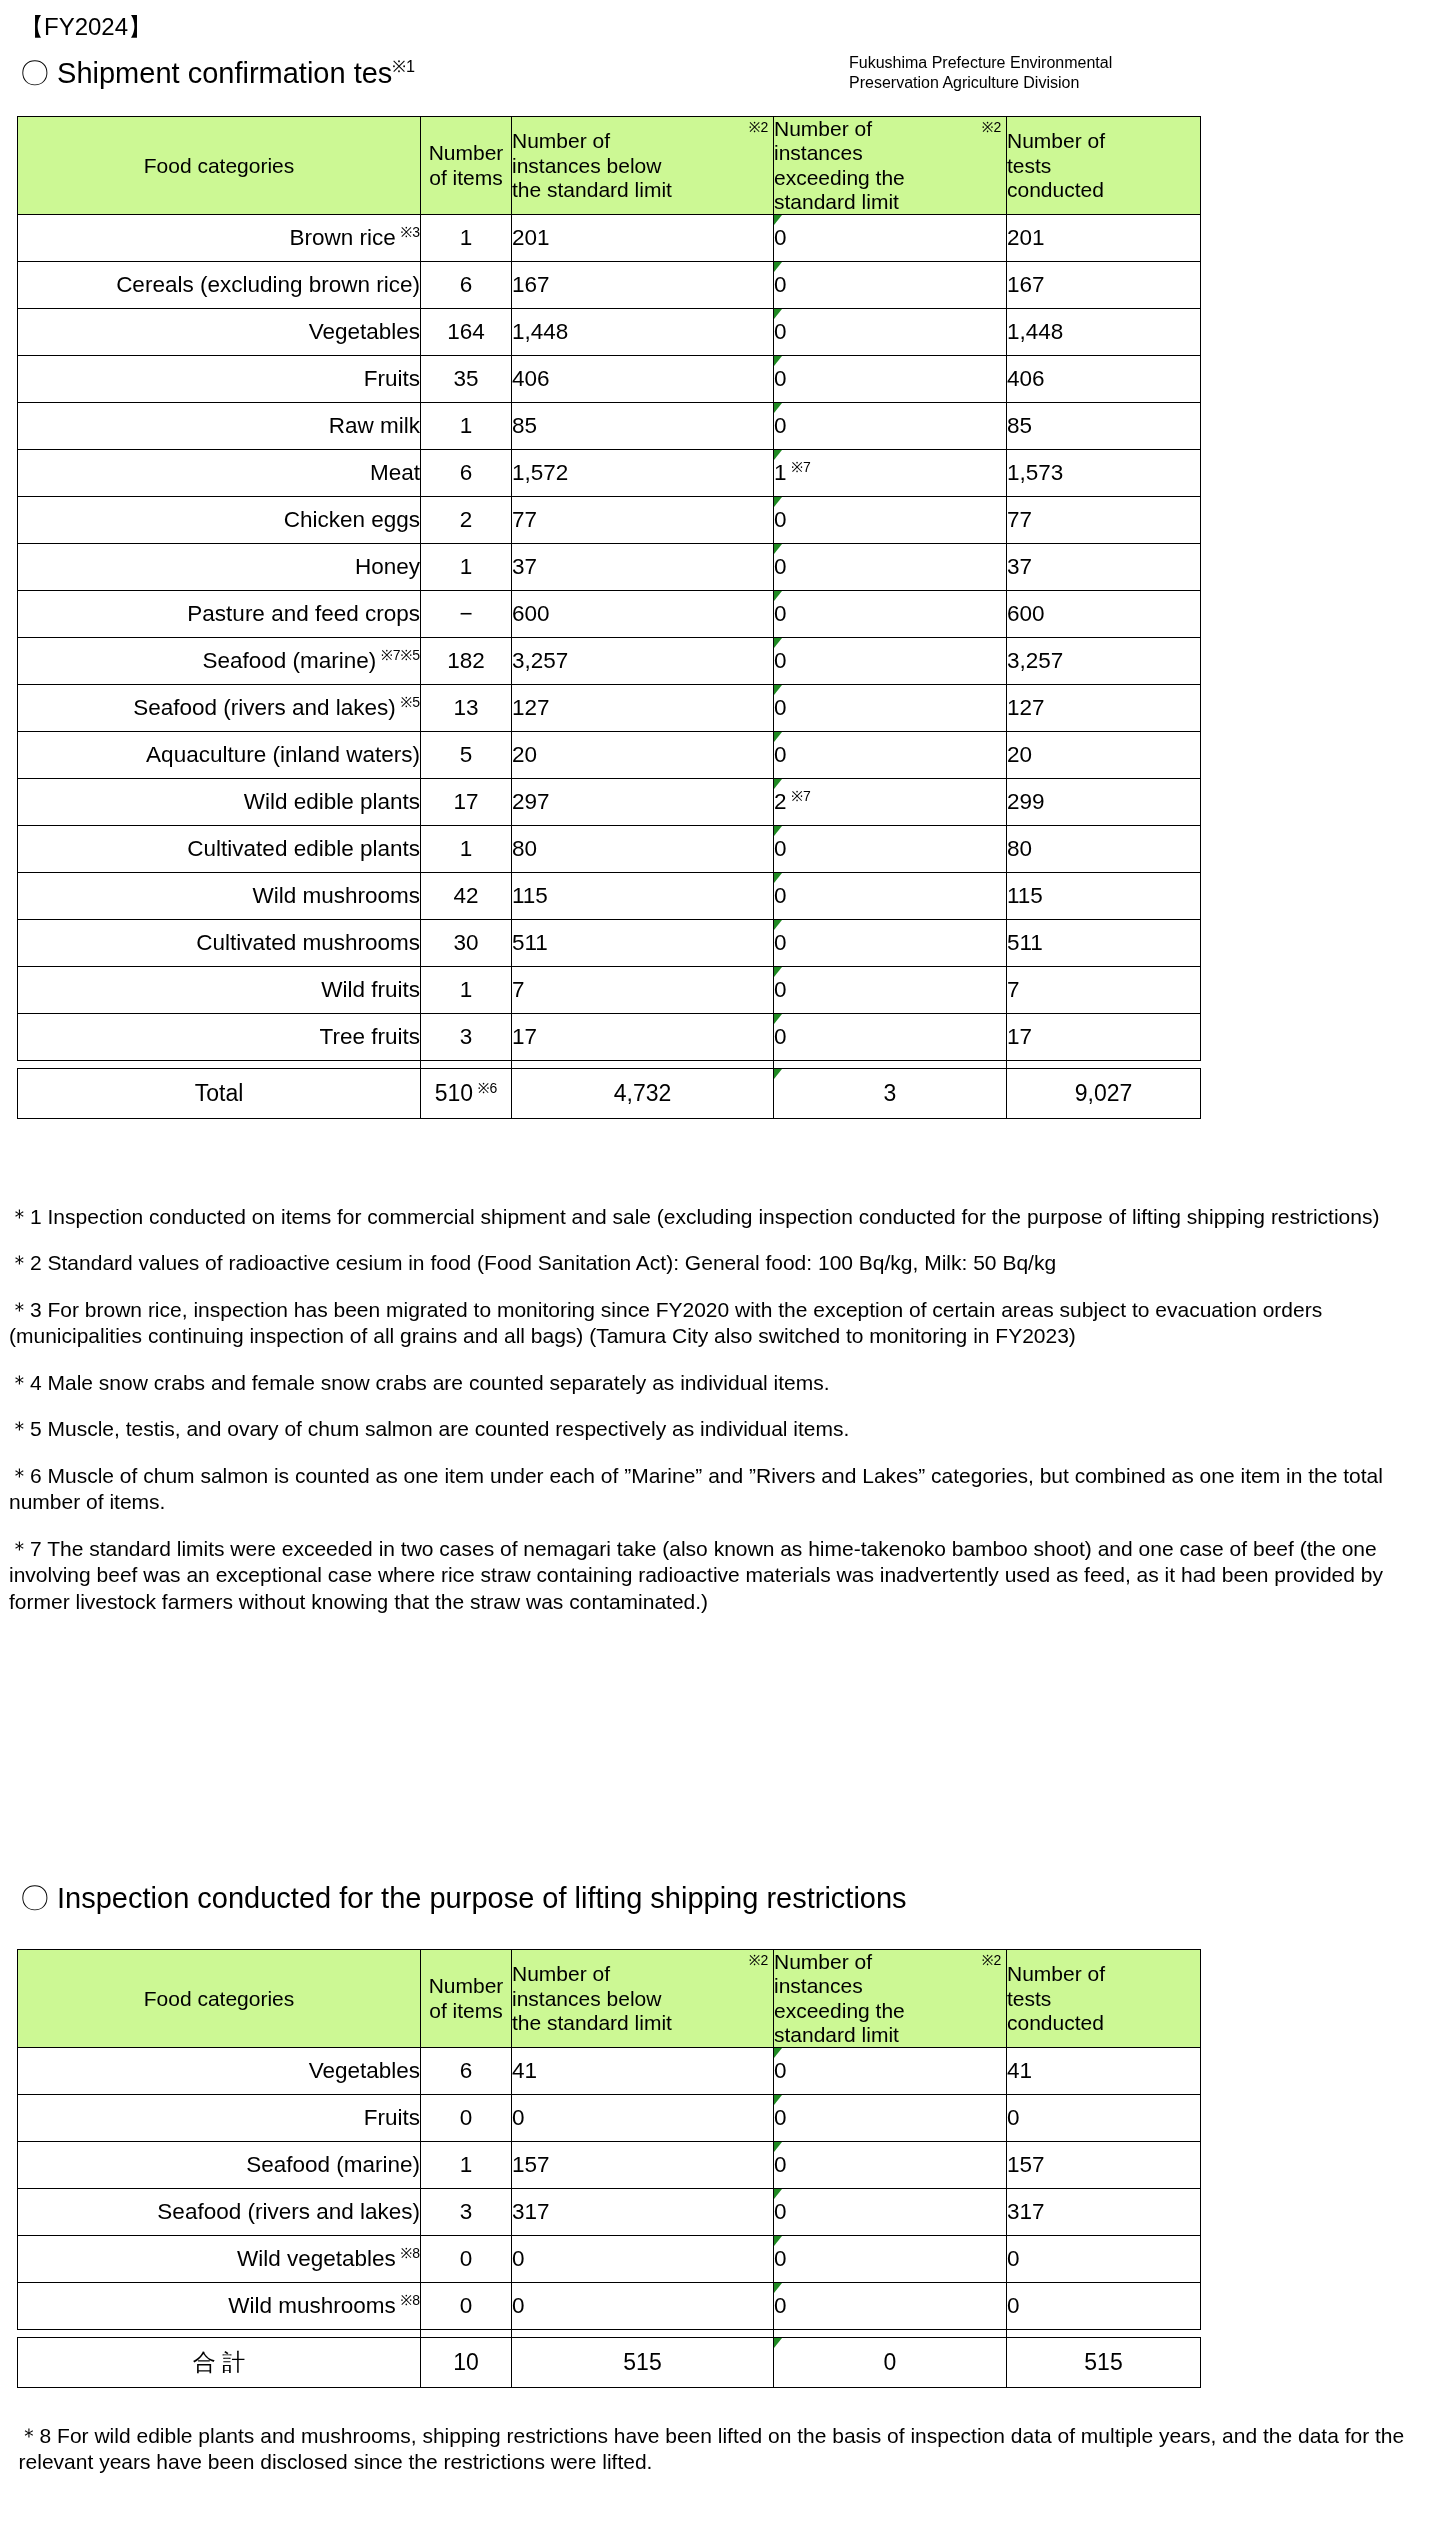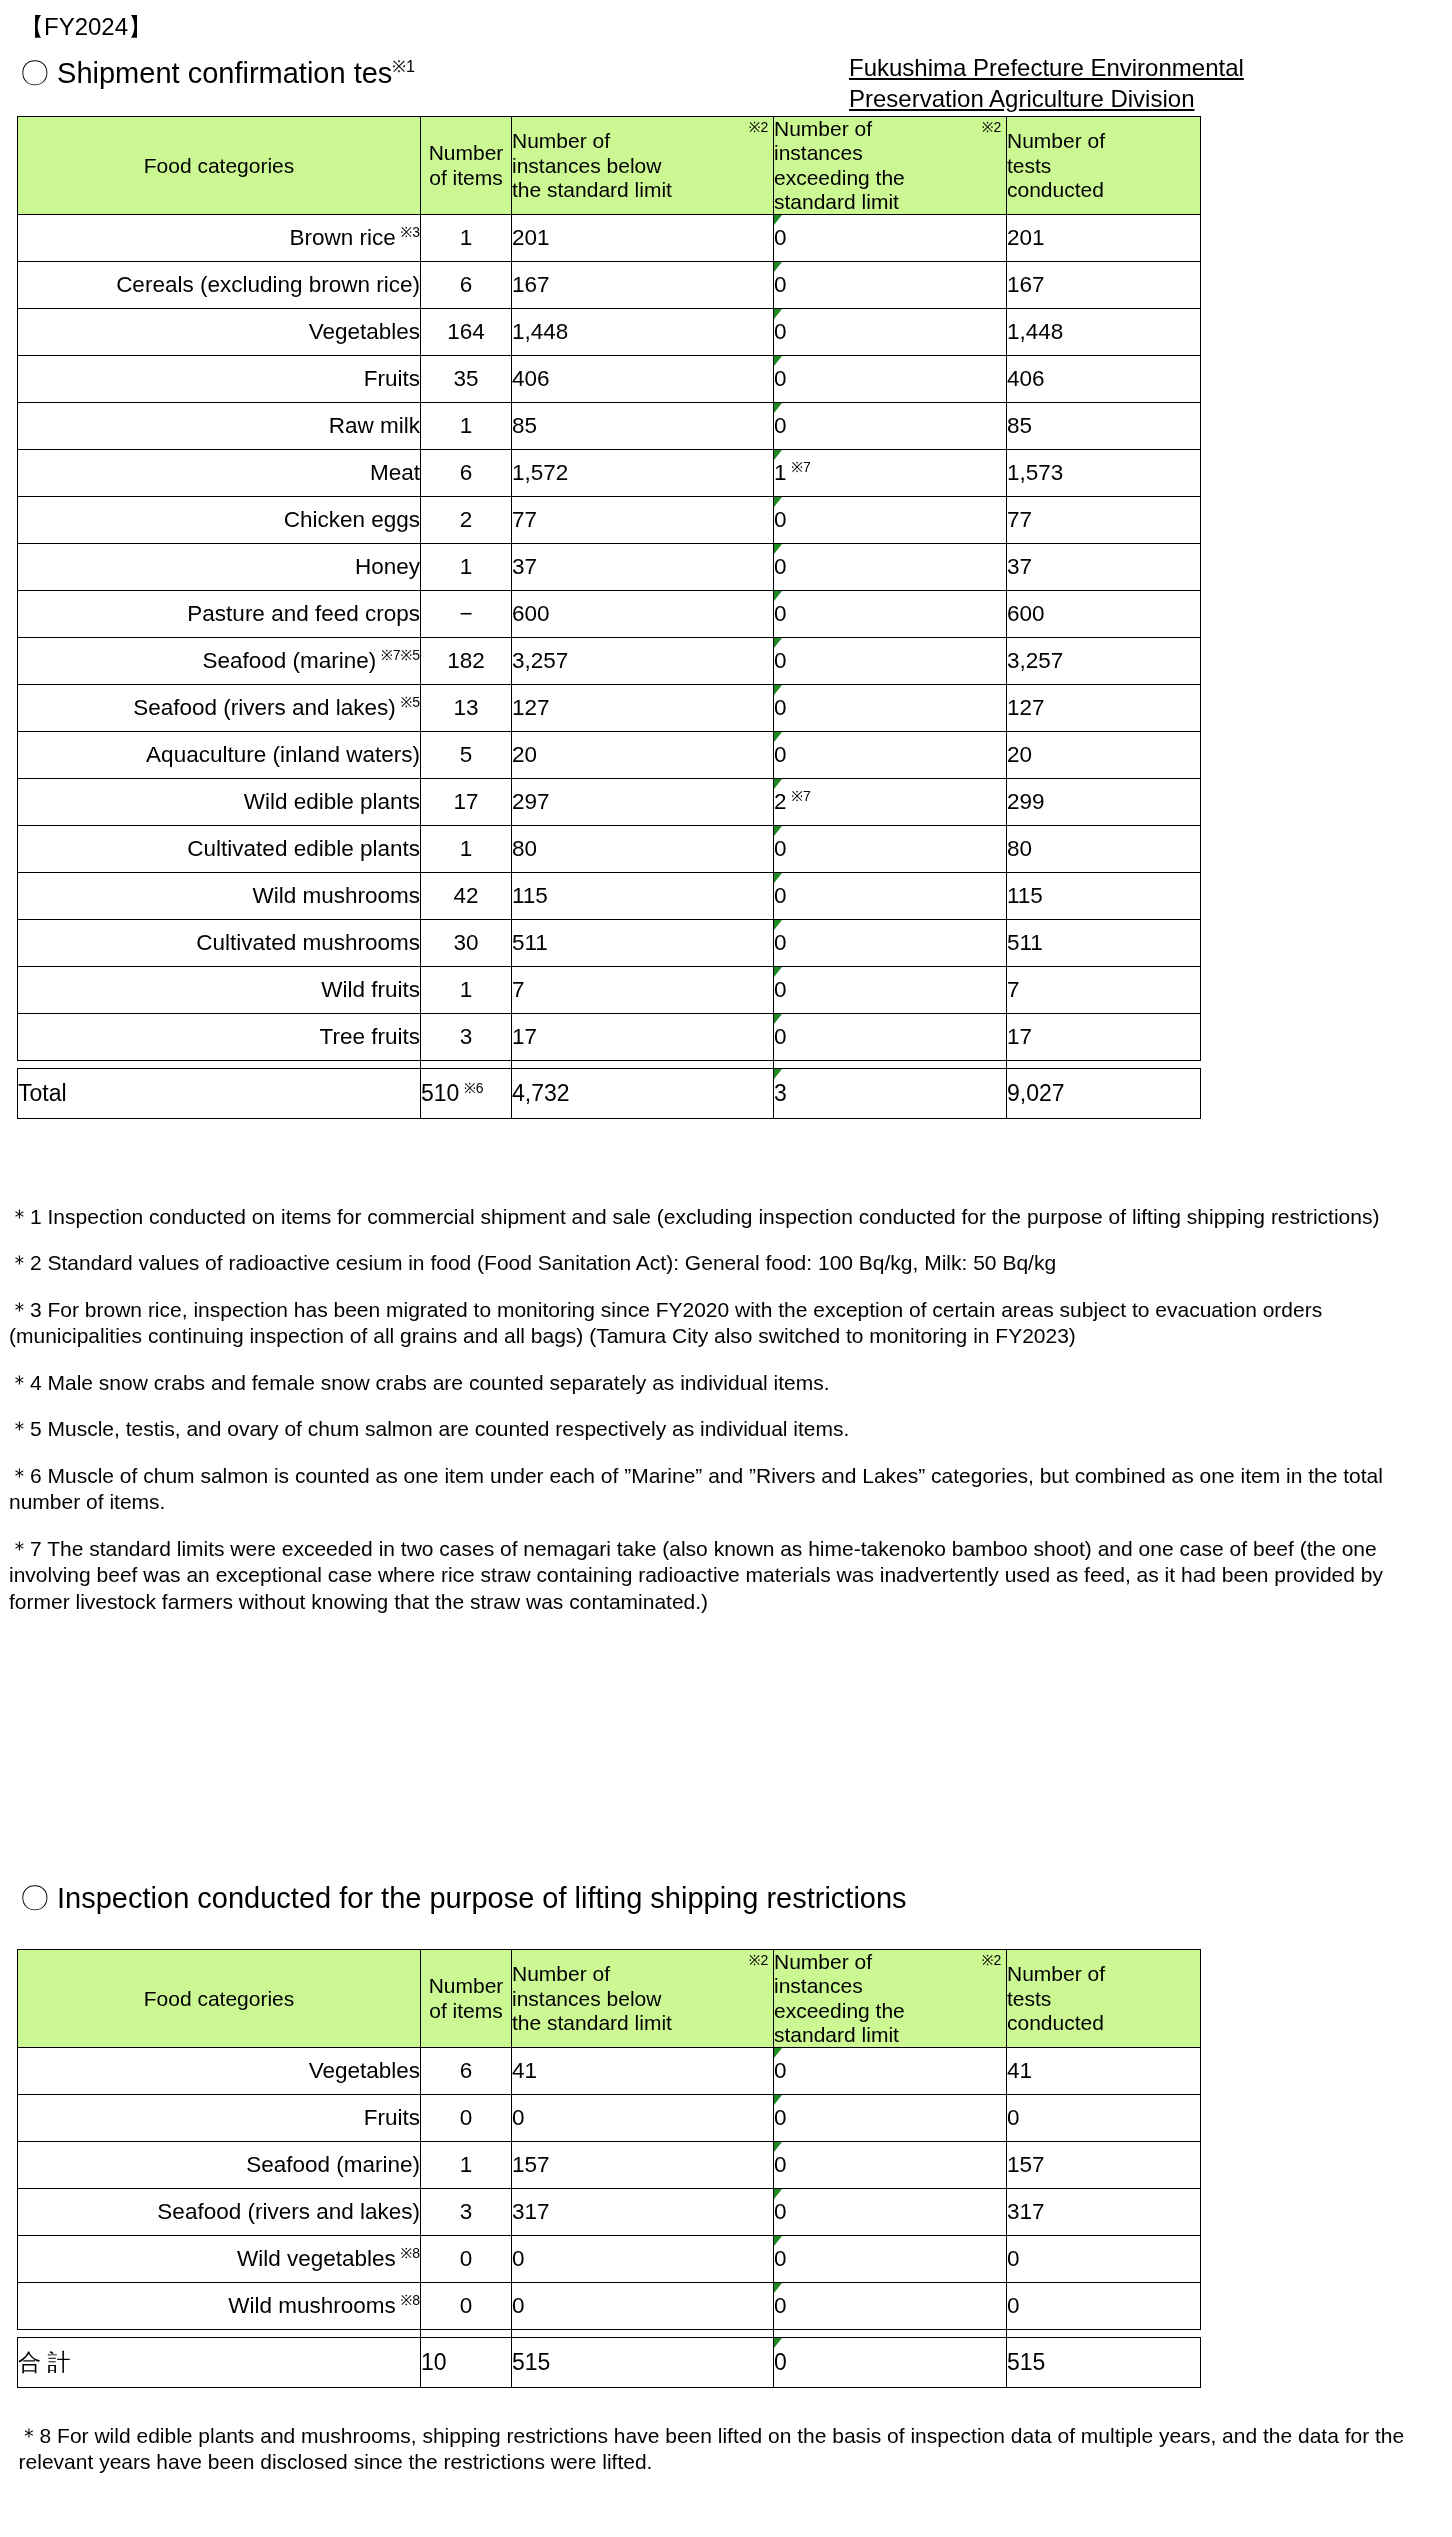--- a/index.html
+++ b/index.html
@@ -42,24 +42,23 @@
   }
   .sup {
     font-size: 0.56em;
     vertical-align: super;
     line-height: 0;
   }
   .org-block {
     position: absolute;
     left: 849px;
     top: 53px;
-    font-size: 24px;
+    font-size: 16px;
     line-height: 1.28;
     white-space: nowrap;
-    text-decoration: underline;
   }
 
   
   table.data-table {
     border-collapse: collapse;
     table-layout: fixed;
     font-size: 22px;
   }
   table.data-table td, table.data-table th {
     border: 1.2px solid #000000;
@@ -136,21 +135,21 @@
     border-top: 1.9px solid #000;
     border-bottom: 1.9px solid #000;
     height: 7px;
     padding: 0;
   }
   tr.spacer-row td.with-sides {
     border-left: 1.2px solid #000;
     border-right: 1.2px solid #000;
   }
   .total-cell {
-    text-align: left;
+    text-align: center;
     font-size: 23px;
     height: 50px;
     box-sizing: border-box;
   }
 
   
   .col-cat   { width: 403px; }
   .col-items { width: 91px; }
   .col-below { width: 262px; }
   .col-over  { width: 233px; }

